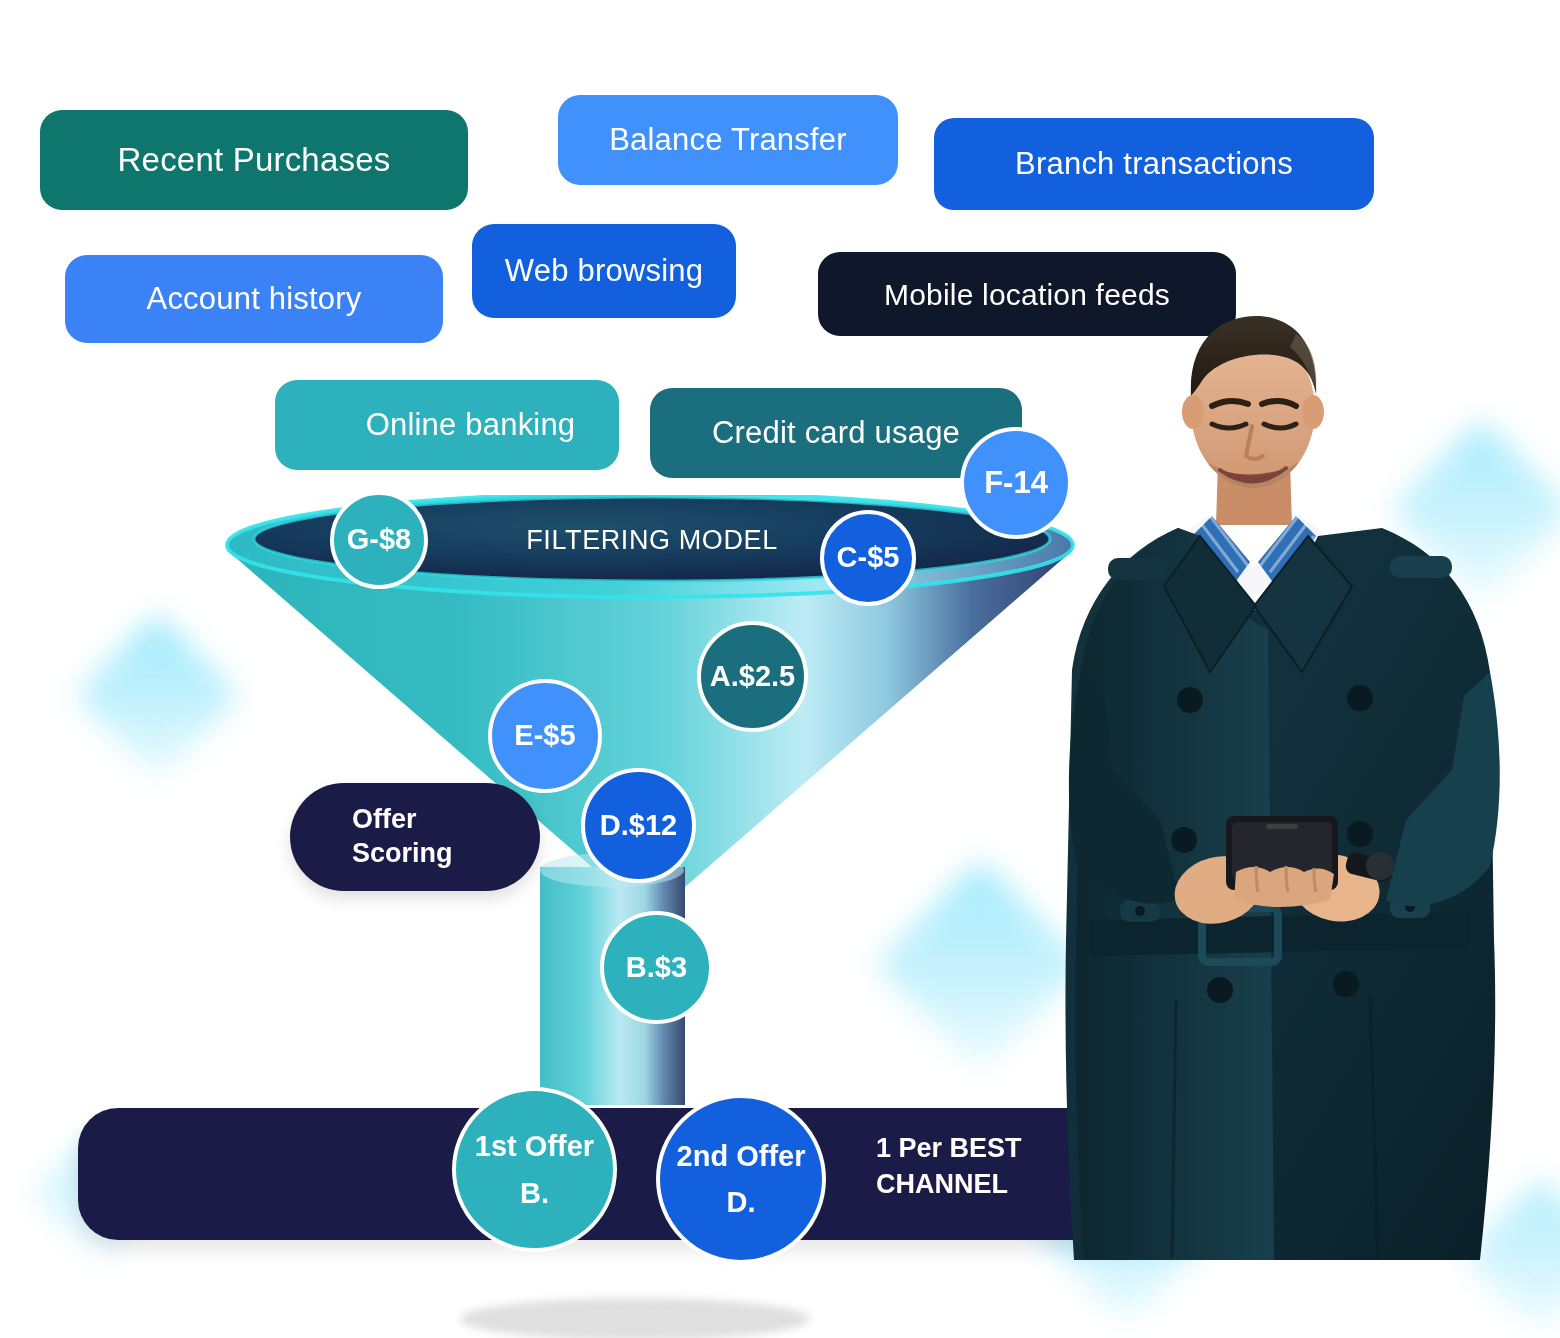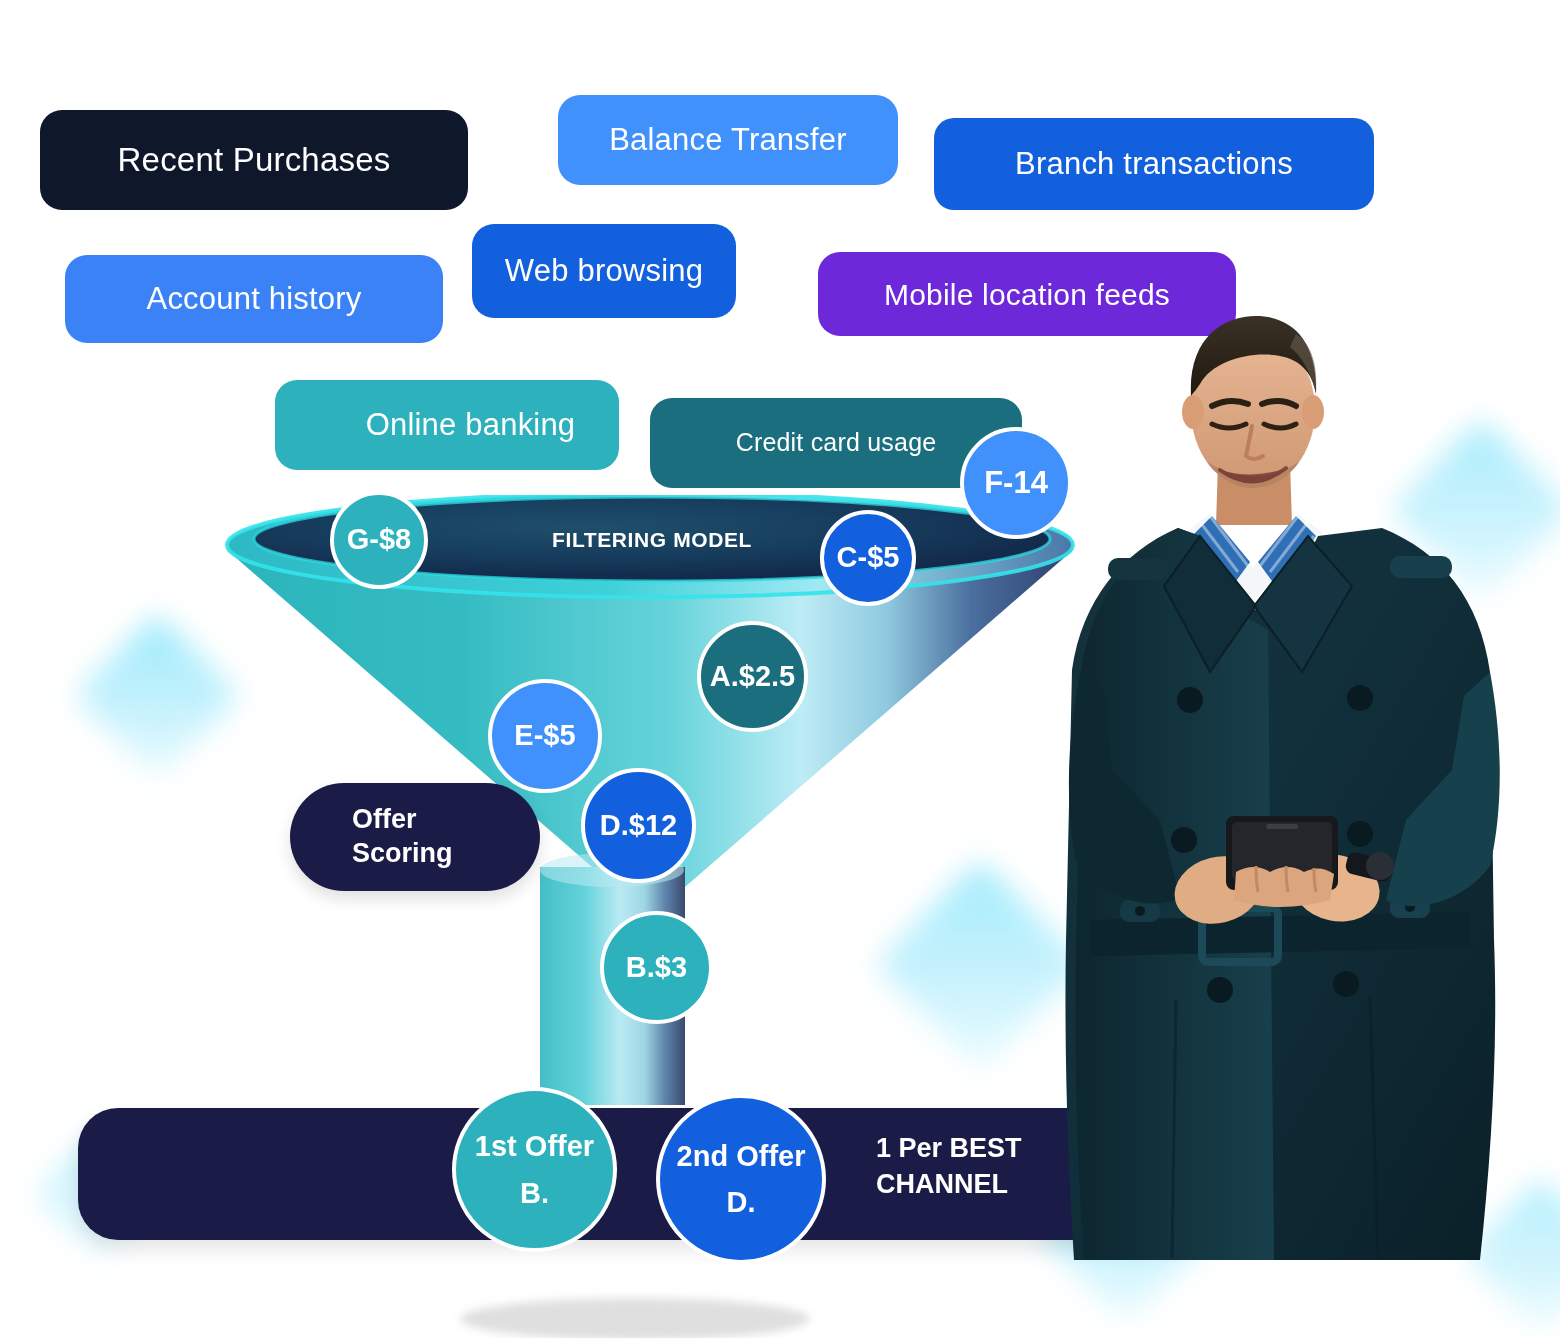--- a/index.html
+++ b/index.html
@@ -151,43 +151,43 @@
       <ellipse cx="397" cy="375" rx="72" ry="17" fill="#b9e9f2" opacity="0.55"></ellipse>
 
       <ellipse cx="435" cy="50" rx="423" ry="52" fill="url(#gRim)"></ellipse>
 
       <ellipse cx="437" cy="44" rx="398" ry="42" fill="url(#gHole)"></ellipse>
 
       <ellipse cx="435" cy="50" rx="423" ry="52" fill="none" stroke="#33e3ea" stroke-width="4" opacity="0.9"></ellipse>
       <ellipse cx="437" cy="44" rx="398" ry="42" fill="none" stroke="#2fd9e2" stroke-width="3" opacity="0.75"></ellipse>
     </svg>
 
-    <div style="position:absolute;left:292px;top:20px;width:290px;height:50px;display:flex;align-items:center;justify-content:center;color:#ffffff;font-size:21px;font-weight:700;letter-spacing:.6px;">FILTERING MODEL</div>
+    <div style="position:absolute;left:292px;top:20px;width:290px;height:50px;display:flex;align-items:center;justify-content:center;color:#ffffff;font-size:27px;font-weight:400;letter-spacing:.6px;">FILTERING MODEL</div>
   </div>
 
   <div id="offer-scoring">
     <span style="white-space:pre-line;">Offer
 Scoring</span>
   </div>
 
   <div id="bottom-bar"></div>
   <div class="bar-text" style="left:876px; top:1130px;">1 Per BEST
 CHANNEL</div>
 
   <div id="ground-shadow"></div>
 
   <div id="pills">
-      <div class="pill" style="left: 40px; top: 110px; width: 428px; height: 100px; font-size: 33px; background: #0f172a;">Recent Purchases</div>
+      <div class="pill" style="left: 40px; top: 110px; width: 428px; height: 100px; font-size: 33px; background: #0f766e;">Recent Purchases</div>
       <div class="pill" style="left: 558px; top: 95px; width: 340px; height: 90px; font-size: 31px; background: rgb(64, 145, 251);">Balance Transfer</div>
       <div class="pill" style="left: 934px; top: 118px; width: 440px; height: 92px; font-size: 31px; background: rgb(18, 96, 221); border-radius: 20px;">Branch transactions</div>
       <div class="pill" style="left: 65px; top: 255px; width: 378px; height: 88px; font-size: 31px; background: #3b82f6;">Account history</div>
       <div class="pill" style="left: 472px; top: 224px; width: 264px; height: 94px; font-size: 31px; background: rgb(18, 96, 221);">Web browsing</div>
-      <div class="pill" style="left: 818px; top: 252px; width: 418px; height: 84px; font-size: 30px; background: #6d28d9;">Mobile location feeds</div>
+      <div class="pill" style="left: 818px; top: 252px; width: 418px; height: 84px; font-size: 30px; background: #0f172a;">Mobile location feeds</div>
       <div class="pill" style="left: 275px; top: 380px; width: 344px; height: 90px; font-size: 31px; background: rgb(44, 177, 189); padding-left: 47px;">Online banking</div>
-      <div class="pill" style="left: 650px; top: 398px; width: 372px; height: 90px; font-size: 25px; background: rgb(27, 110, 125);">Credit card usage</div>
+      <div class="pill" style="left: 650px; top: 388px; width: 372px; height: 90px; font-size: 31px; background: rgb(27, 110, 125);">Credit card usage</div>
     </div>
 
   <div id="bubbles">
       <div class="bubble" style="left: 330px; top: 491px; width: 98px; height: 98px; font-size: 29px; background: rgb(44, 177, 189); z-index: 12;">G-$8</div>
       <div class="bubble" style="left: 820px; top: 510px; width: 96px; height: 96px; font-size: 29px; background: rgb(18, 96, 221); z-index: 12;">C-$5</div>
       <div class="bubble" style="left: 960px; top: 427px; width: 112px; height: 112px; font-size: 31px; background: rgb(64, 145, 251); z-index: 11;">F-14</div>
       <div class="bubble" style="left: 697px; top: 621px; width: 111px; height: 111px; font-size: 29px; background: rgb(27, 110, 125); z-index: 12;">A.$2.5</div>
       <div class="bubble" style="left: 488px; top: 679px; width: 114px; height: 114px; font-size: 29px; background: rgb(64, 145, 251); z-index: 12;">E-$5</div>
       <div class="bubble" style="left: 581px; top: 768px; width: 115px; height: 115px; font-size: 29px; background: rgb(18, 96, 221); z-index: 15;">D.$12</div>
       <div class="bubble" style="left: 600px; top: 911px; width: 113px; height: 113px; font-size: 29px; background: rgb(44, 177, 189); z-index: 12;">B.$3</div>

